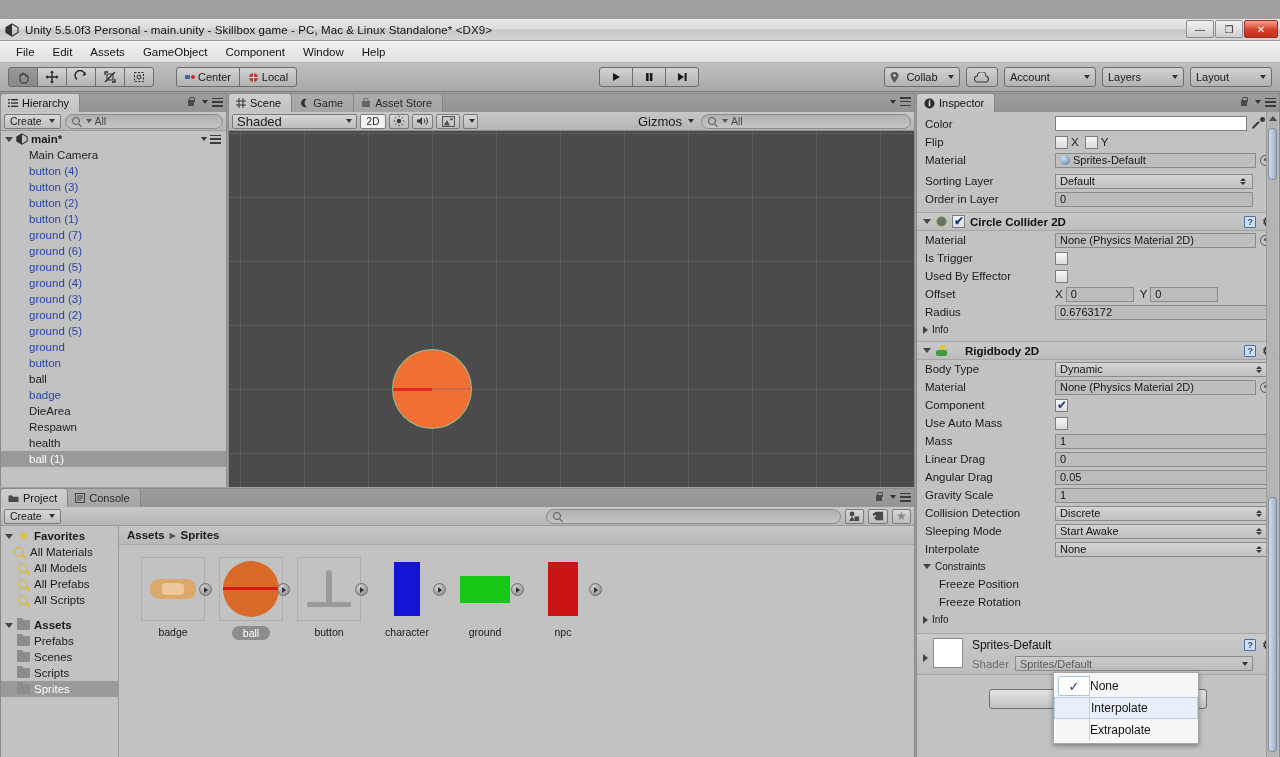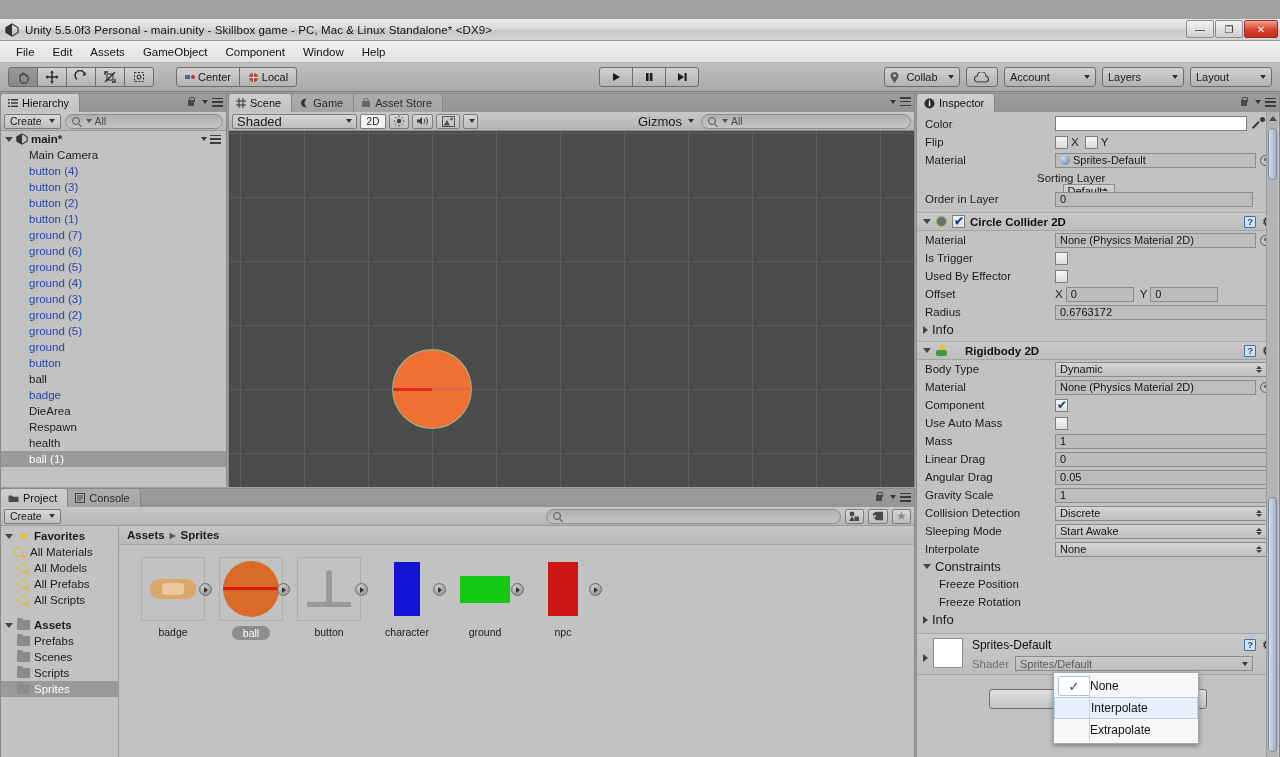--- a/index.html
+++ b/index.html
@@ -226,21 +226,21 @@
     position:relative;
   }
   .comp-header .right-ic { position:absolute; right:6px; display:flex; gap:6px; align-items:center; }
   .help-ic { width:12px;height:12px; border:1px solid #4a6ea8; background:#cfe0f5; border-radius:1px;
     font-size:9px; color:#2a4a88; display:flex; align-items:center; justify-content:center; font-weight:bold; }
   .gear-ic { font-size:12px; color:#333; }
   .circle-ic { width:11px;height:11px;border-radius:50%; background:#6e6e6e; border:1.5px solid #8ec75a; flex:none; }
   .rb-ic { width:12px;height:12px; position:relative; flex:none; }
   .rb-ic:before { content:""; position:absolute; left:4px; top:0; width:5px;height:5px; background:#e6c31e; border-radius:50%; }
   .rb-ic:after { content:""; position:absolute; left:0; top:5px; width:11px;height:6px; background:#3f9b3f; border-radius:2px; }
-  .sec-row { height:17px; display:flex; align-items:center; padding-left:6px; font-size:13px; gap:4px; color:#1b1b1b; }
+  .sec-row { height:17px; display:flex; align-items:center; padding-left:6px; font-size:10px; gap:4px; color:#1b1b1b; }
   .editcol-btn {
     width:28px; height:19px; border:1px solid #7a7a7a; border-radius:2px;
     background: linear-gradient(to bottom,#dcdcdc,#c0c0c0);
     display:flex; align-items:center; justify-content:center;
   }
   .eyedrop { width:13px; height:13px; position:relative; margin-left:5px; flex:none; }
   .eyedrop:before { content:""; position:absolute; left:1px; bottom:1px; width:9px; height:1.6px; background:#3a3a3a; transform:rotate(-45deg); transform-origin:left bottom;}
   .eyedrop:after { content:""; position:absolute; right:0; top:0; width:5px;height:5px; background:#3a3a3a; border-radius:50%; }
 
   
@@ -865,21 +865,21 @@
         <span style="margin-left:3px;">Y</span>
       </div>
       <div class="prow">
         <span class="plabel">Material</span>
         <span class="pfield obj" style="margin-right:4px;">
           <span style="width:10px;height:10px;border-radius:50%;background:radial-gradient(circle at 35% 30%,#cfe0f5,#5a7a9a);flex:none;"></span>
           <span>Sprites-Default</span>
         </span>
         <span class="dot-target" style="margin:0 8px 0 0;"></span>
       </div>
-      <div class="prow" style="margin-top:3px;flex-direction:column;">
+      <div class="prow" style="margin-top:3px;">
         <span class="plabel">Sorting Layer</span>
         <span class="pfield popup">
           <span>Default</span>
           <span class="updown">
               <i class="u"></i>
               <i class="d"></i>
             </span>
         </span>
       </div>
       <div class="prow">

